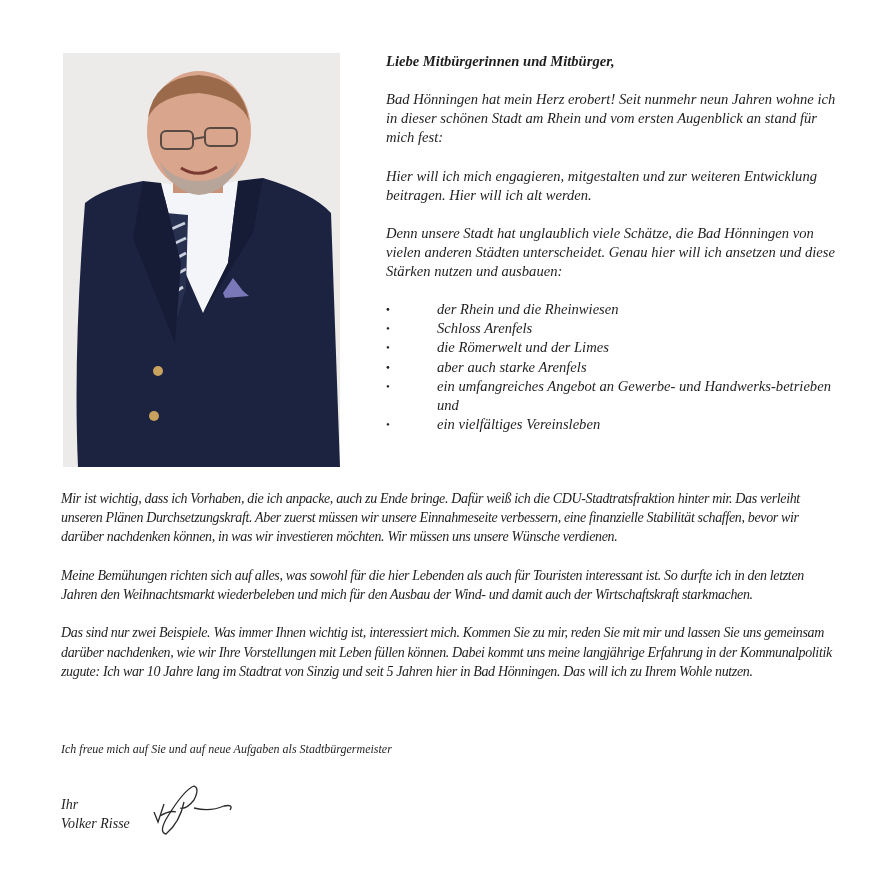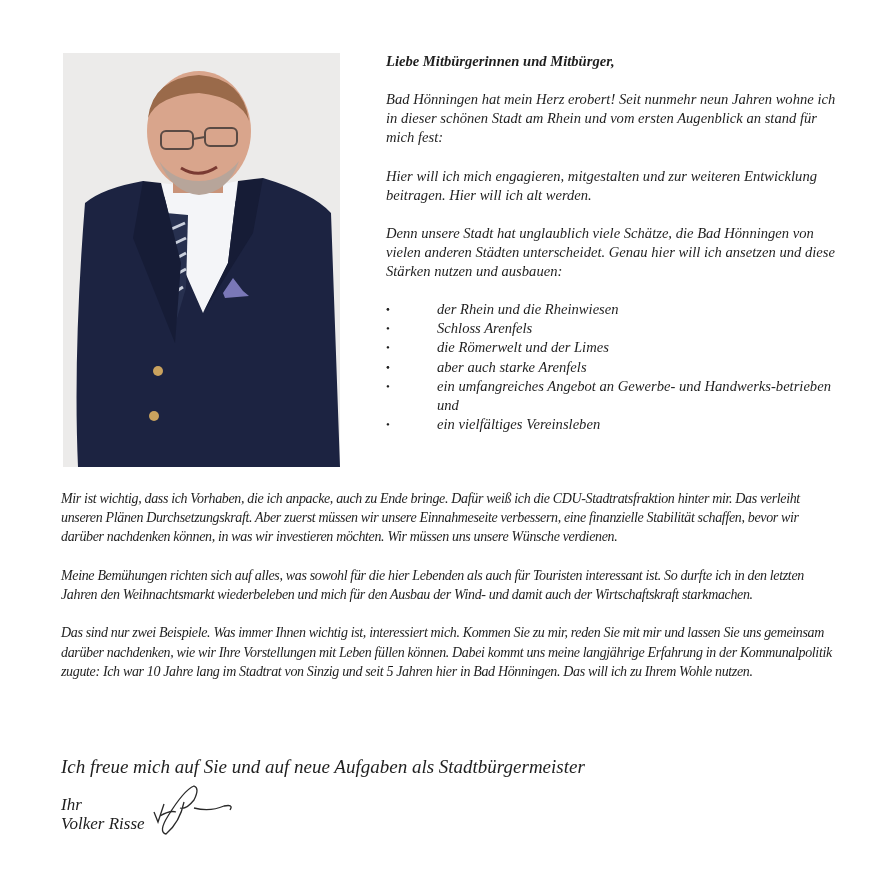--- a/index.html
+++ b/index.html
@@ -7,22 +7,22 @@
          font-family:"Liberation Serif", "DejaVu Serif", serif; font-style:italic; color:#1e1e1e; }
   .photo { position:absolute; left:63px; top:53px; width:277px; height:414px; background:#ecebea; overflow:hidden; }
   .right { position:absolute; left:386px; top:52px; width:460px; font-size:14.6px; line-height:19.1px; }
   .right p { margin:0 0 19.1px 0; }
   .greeting { font-weight:bold; }
   .bullets { list-style:none; margin:0; padding:0; }
   .bullets li { position:relative; padding-left:51px; }
   .bullets li .dot { position:absolute; left:0; top:0; font-style:normal; font-size:11px; }
   .bottom { position:absolute; left:61px; top:489px; width:780px; font-size:14px; line-height:19.2px; }
   .bottom p { margin:0 0 19.2px 0; letter-spacing:-0.35px; }
-  .closing { position:absolute; left:61px; top:757px; font-size:19px; line-height:19.2px; }
-  .sign { position:absolute; left:61px; top:795px; font-size:17px; line-height:19.2px; }
+  .closing { position:absolute; left:61px; top:740px; font-size:12px; line-height:19.2px; }
+  .sign { position:absolute; left:61px; top:795px; font-size:14px; line-height:19.2px; }
   .signature { position:absolute; left:150px; top:782px; width:88px; height:54px; }
 </style>
 </head>
 <body>
 
 <div class="photo">
   <svg width="277" height="414" viewBox="0 0 277 414">
     <rect width="277" height="414" fill="#ecebea"></rect>
 
     <path d="M22 150 Q40 135 80 128 L110 150 L170 150 L200 125 Q250 140 268 160 L277 414 L15 414 Q10 300 22 150 Z" fill="#1c2341"></path>

